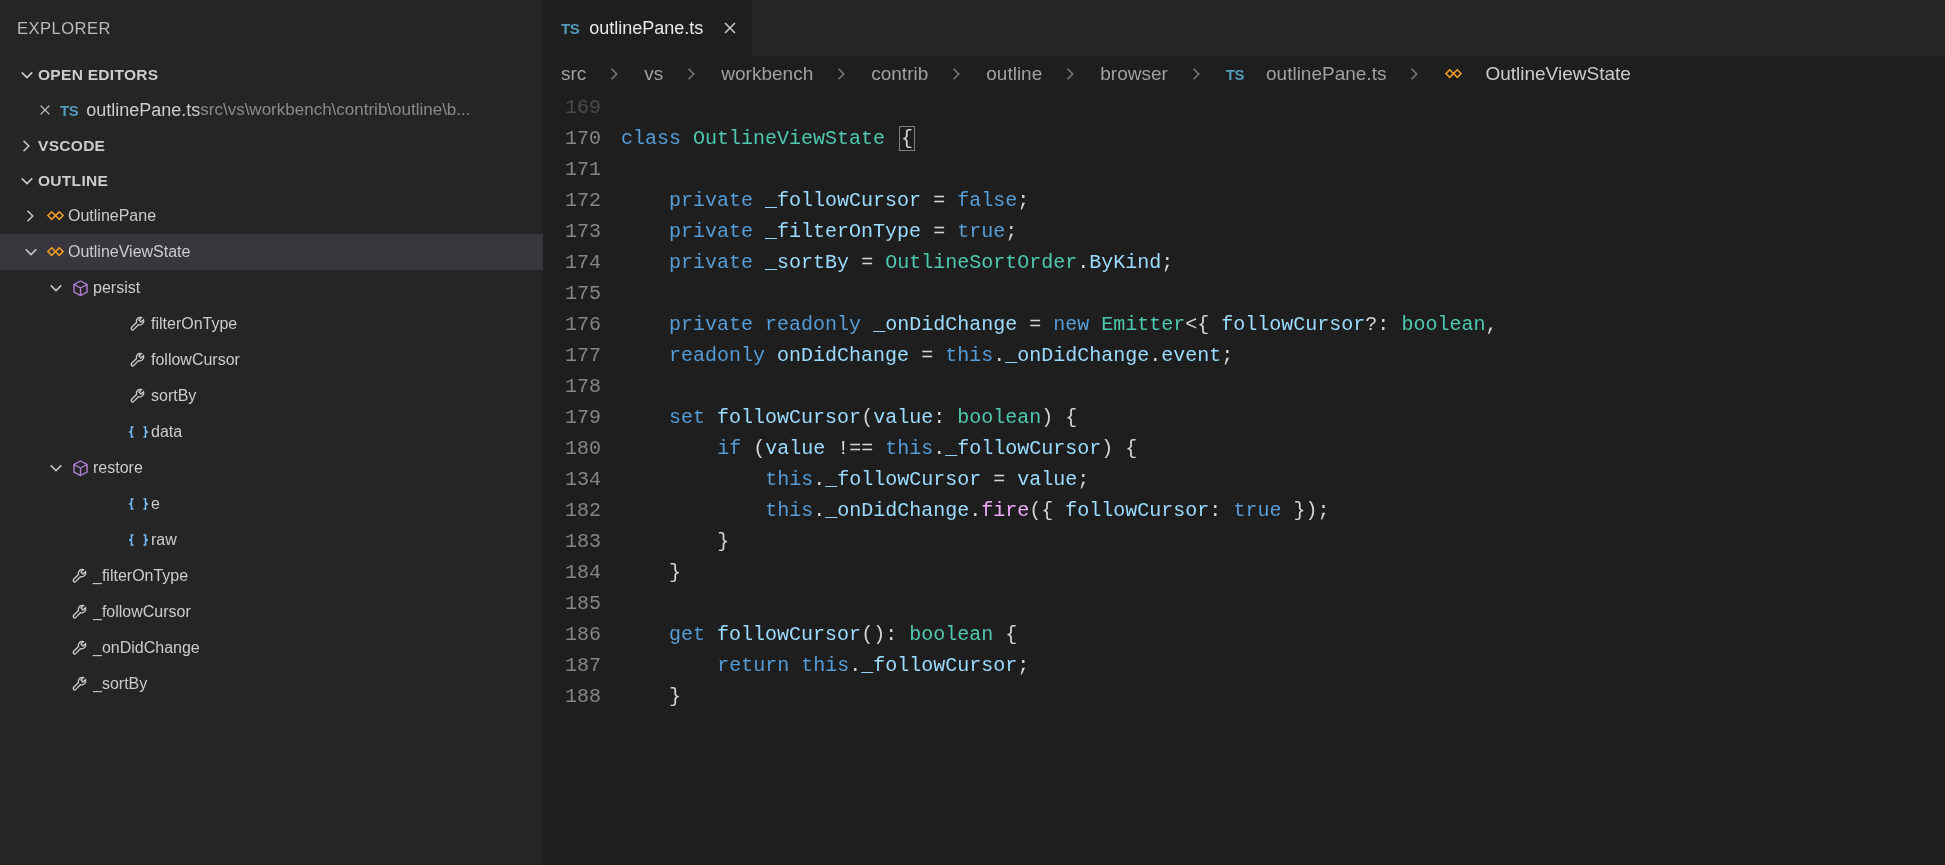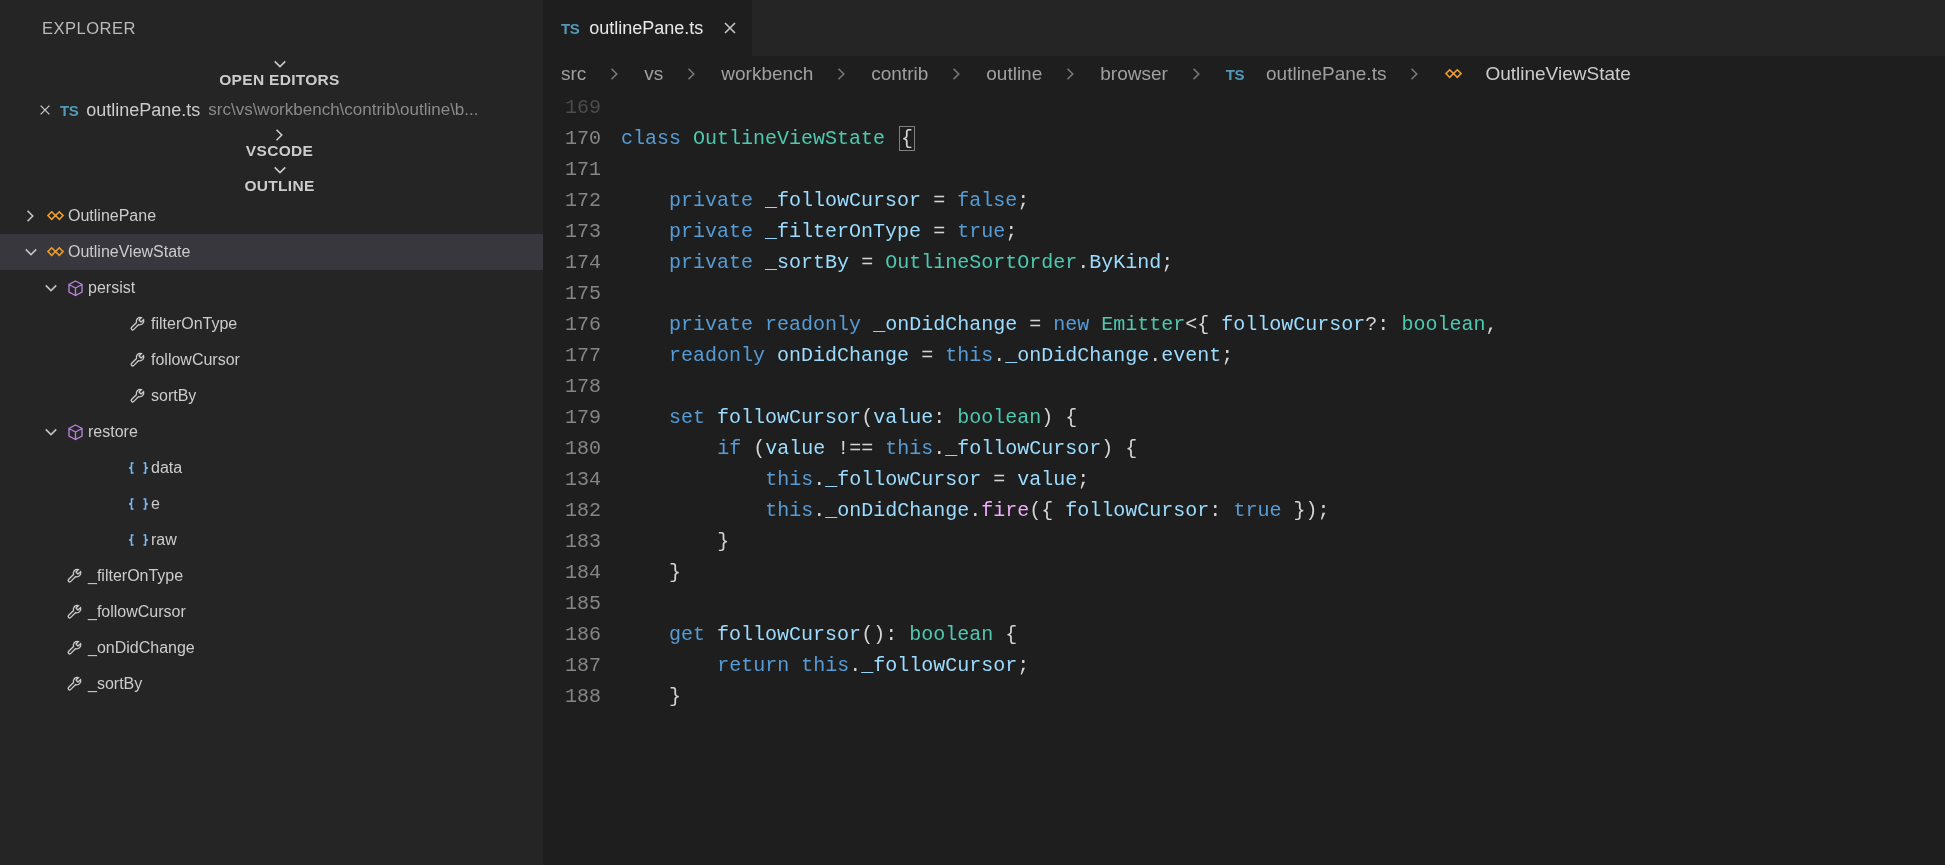--- a/index.html
+++ b/index.html
@@ -12,52 +12,51 @@
     overflow: hidden;
   }
   
   .sidebar {
     position: absolute; left: 0; top: 0; width: 543px; height: 100%;
     background: #252526;
     display: flex; flex-direction: column;
   }
   .explorer-title {
     height: 57px; line-height: 57px;
-    padding-left: 42px;
+    padding-left: 17px;
     font-size: 16.5px; letter-spacing: 0.5px;
     color: #bbbbbb;
   }
   .panel-header {
     height: 35px; display: flex; align-items: center;
     padding-left: 16px;
     font-size: 15.5px; font-weight: 600; letter-spacing: 0.3px;
     color: #cccccc;
     cursor: pointer;
-    flex-direction: column;
   }
   .panel-header .chev { width: 22px; display: flex; justify-content: center; }
   .open-editor-row {
     height: 36px; display: flex; align-items: center;
     padding-left: 34px; font-size: 18px; color: #cccccc;
     cursor: pointer;
   }
-  .open-editor-row .dim { color: #8a8a8a; font-size: 17px; margin-left: 8px; white-space: nowrap; overflow: hidden; text-overflow: ellipsis; }
+  .open-editor-row .dim { color: #8a8a8a; font-size: 17px; white-space: nowrap; overflow: hidden; text-overflow: ellipsis; }
   .tree {
     padding-top: 0px;
   }
   .tree-row {
     height: 36px; display: flex; align-items: center;
     font-size: 16px; color: #cccccc; cursor: pointer;
     padding-left: 16px;
   }
   .tree-row.selected { background: #37373d; }
   .tree-row .twisty { width: 22px; display: flex; justify-content: center; color: #c5c5c5; }
   .tree-row .icon { width: 26px; display: flex; justify-content: center; align-items: center; }
   .indent-1 { padding-left: 20px; }
-  .indent-2 { padding-left: 40px; }
+  .indent-2 { padding-left: 20px; margin-left: 25px; }
   .indent-3 { padding-left: 103px; }
   .close-x { width: 22px; display:flex; justify-content:center; color:#c5c5c5; cursor:pointer; }
 
   
   .editor-area {
     position: absolute; left: 543px; top: 0; right: 0; height: 100%;
     background: #1e1e1e;
     display: flex; flex-direction: column;
   }
   .tab-bar {
@@ -259,41 +258,41 @@
     <div class="tree-row indent-3">
       <span class="twisty"></span>
       <span class="icon prop-color">
           <svg class="wrench" viewBox="0 0 18 18">
             <use href="#wrench-ico"></use>
           </svg>
         </span>
       <span>sortBy</span>
     </div>
 
+    <div class="tree-row indent-3">
+      <span class="twisty"></span>
+      <span class="icon prop-local-color">
+          <svg class="bracketIco" viewBox="0 0 19 14">
+            <use href="#bracket-ico"></use>
+          </svg>
+        </span>
+      <span>data</span>
+    </div>
     <div class="tree-row indent-2">
       <span class="twisty">
           <svg class="chevSvg" viewBox="0 0 16 16">
             <use href="#chev-down"></use>
           </svg>
         </span>
       <span class="icon method-color">
           <svg class="cubeIco" viewBox="0 0 17 17">
             <use href="#cube-ico"></use>
           </svg>
         </span>
       <span>restore</span>
-    </div>
-    <div class="tree-row indent-3">
-      <span class="twisty"></span>
-      <span class="icon prop-local-color">
-          <svg class="bracketIco" viewBox="0 0 19 14">
-            <use href="#bracket-ico"></use>
-          </svg>
-        </span>
-      <span>data</span>
     </div>
     <div class="tree-row indent-3">
       <span class="twisty"></span>
       <span class="icon prop-local-color">
           <svg class="bracketIco" viewBox="0 0 19 14">
             <use href="#bracket-ico"></use>
           </svg>
         </span>
       <span>e</span>
     </div>

